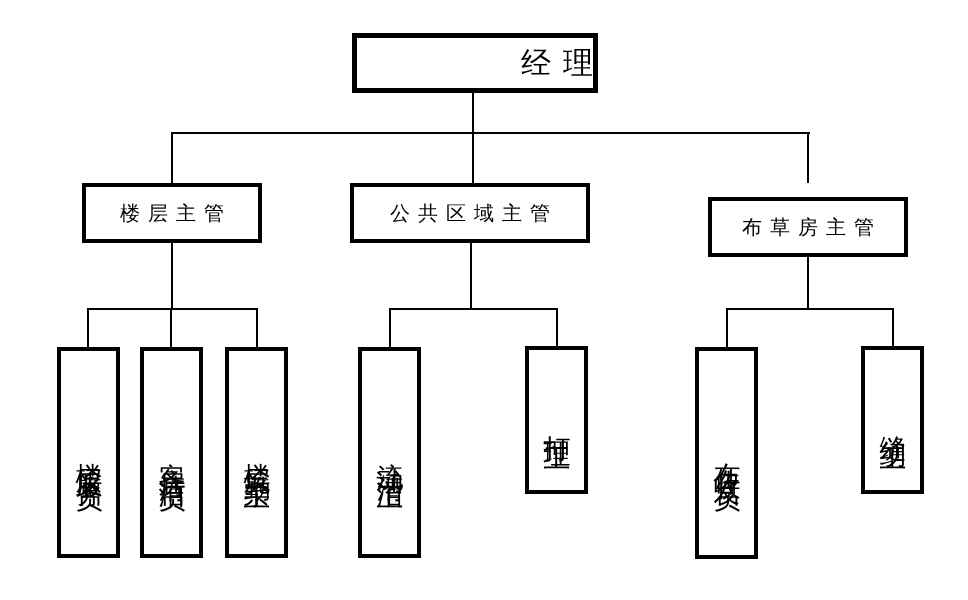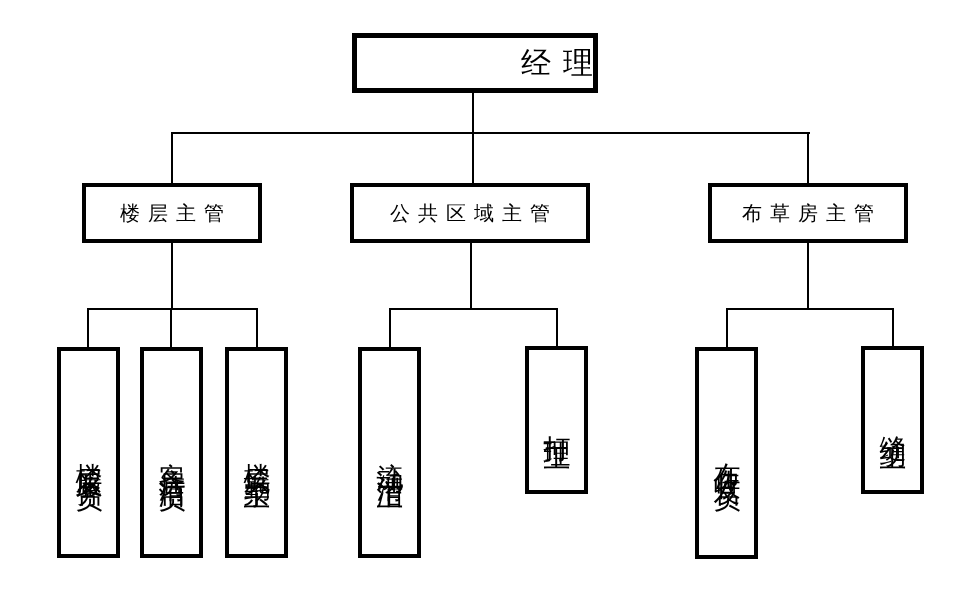--- a/index.html
+++ b/index.html
@@ -86,21 +86,21 @@
   </div>
 
   <div class="node lvl2" style="left:82px; top:183px; width:180px; height:60px;">
     <span class="lbl">楼层主管</span>
   </div>
 
   <div class="node lvl2" style="left:350px; top:183px; width:240px; height:60px;">
     <span class="lbl">公共区域主管</span>
   </div>
 
-  <div class="node lvl2" style="left:708px; top:183px; width:200px; height:60px;">
+  <div class="node lvl2" style="left:708px; top:197px; width:200px; height:60px;">
     <span class="lbl">布草房主管</span>
   </div>
 
   <div class="node lvl3" style="left:57px; top:347px; width:63px; height:211px;">
     <span class="lbl">楼层服务员</span>
   </div>
 
   <div class="node lvl3" style="left:140px; top:347px; width:63px; height:211px;">
     <span class="lbl">客房清洁员</span>
   </div>

